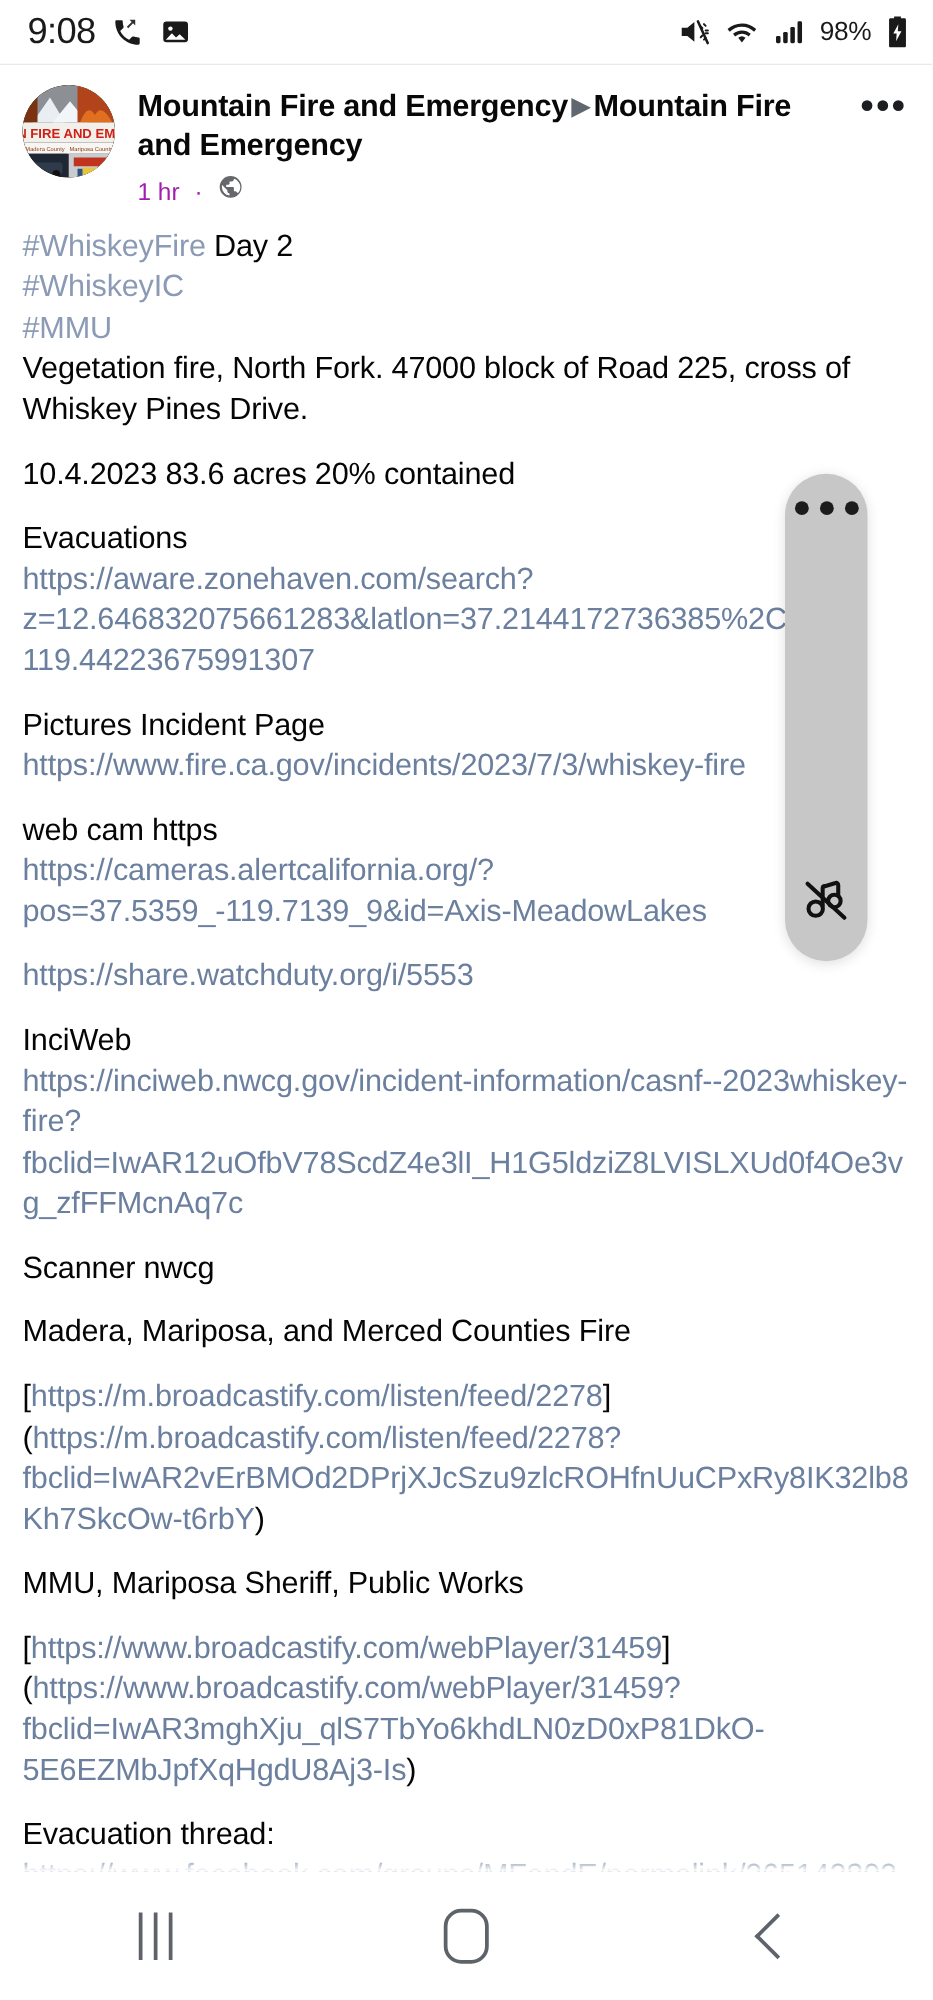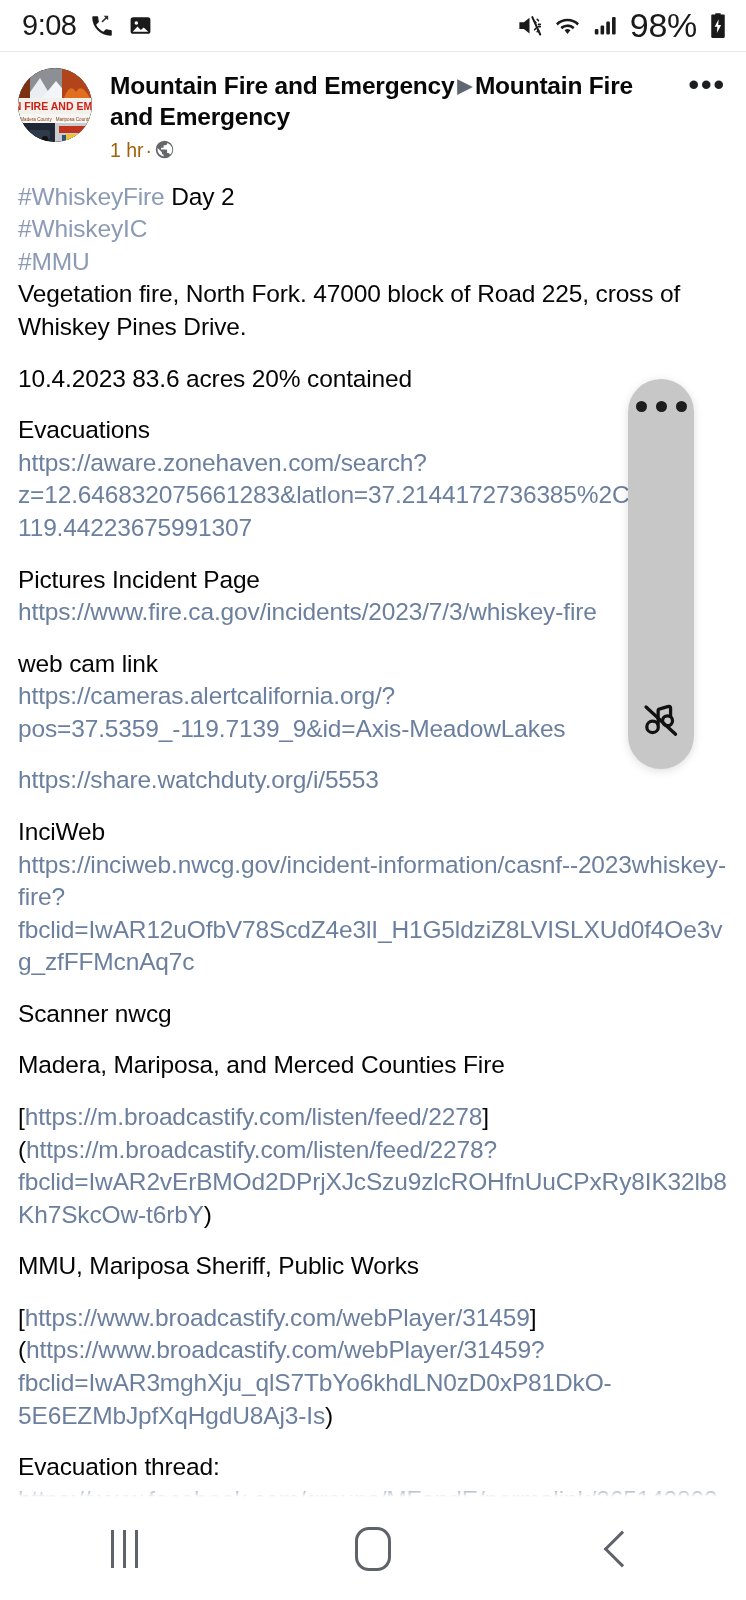--- a/index.html
+++ b/index.html
@@ -21,21 +21,21 @@
     border-bottom: 1px solid #e8e8e8;
     gap: 40px;
   }
   .sb-left { display: flex; align-items: center; gap: 13px; }
   .sb-right { display: flex; align-items: center; gap: 11px; }
   .sb-time {
     font-size: 29px; font-weight: 400; color: #1a1a1a;
     letter-spacing: -0.5px;
   }
   .sb-batt {
-    font-size: 34px; color: #1a1a1a; font-weight: 400;
+    font-size: 21px; color: #1a1a1a; font-weight: 400;
     letter-spacing: -0.3px;
   }
   .ico { display: inline-flex; align-items: center; justify-content: center; }
 
   
   .post-header {
     display: flex; align-items: flex-start;
     padding: 16px 14px 6px 18px;
   }
   .avatar {
@@ -47,23 +47,23 @@
   .hdr-text { flex: 1 1 auto; padding-left: 18px; padding-top: 2px; min-width: 0; }
   .hdr-title {
     font-size: 24.5px; font-weight: 700; color: #080809;
     line-height: 1.28; letter-spacing: -0.2px;
   }
   .hdr-arrow {
     display: inline-block; color: #606770;
     font-size: 19px; vertical-align: 2px; padding: 0 3px;
   }
   .hdr-meta {
-    display: flex; align-items: flex-start; gap: 2px;
+    display: flex; align-items: flex-end; gap: 12px;
     margin-top: 6px;
-    font-size: 19.5px; color: #a16207; font-weight: 400;
+    font-size: 19.5px; color: #a21caf; font-weight: 400;
   }
   .globe { display: inline-block; }
   .hdr-menu {
     flex: 0 0 auto; padding: 8px 6px 0 10px;
     font-size: 30px; color: #1c1e21; letter-spacing: 2px;
     line-height: 0.6; font-weight: 700;
   }
 
   
   .post-body {
@@ -248,21 +248,21 @@
     </div>
     <div class="para">
       <span class="blk"><span>Evacuations</span></span>
       <span class="blk"><span class="link">https://aware.zonehaven.com/search?z=12.646832075661283&amp;latlon=37.2144172736385%2C-119.44223675991307</span></span>
     </div>
     <div class="para">
       <span class="blk"><span>Pictures Incident Page</span></span>
       <span class="blk"><span class="link">https://www.fire.ca.gov/incidents/2023/7/3/whiskey-fire</span></span>
     </div>
     <div class="para">
-      <span class="blk"><span>web cam link</span></span>
+      <span class="blk"><span>web cam https</span></span>
       <span class="blk"><span class="link">https://cameras.alertcalifornia.org/?pos=37.5359_-119.7139_9&amp;id=Axis-MeadowLakes</span></span>
     </div>
     <div class="para">
       <span class="blk"><span class="link">https://share.watchduty.org/i/5553</span></span>
     </div>
     <div class="para">
       <span class="blk"><span>InciWeb</span></span>
       <span class="blk"><span class="link">https://inciweb.nwcg.gov/incident-information/casnf--2023whiskey-fire?fbclid=IwAR12uOfbV78ScdZ4e3lI_H1G5ldziZ8LVISLXUd0f4Oe3vg_zfFFMcnAq7c</span></span>
     </div>
     <div class="para">

